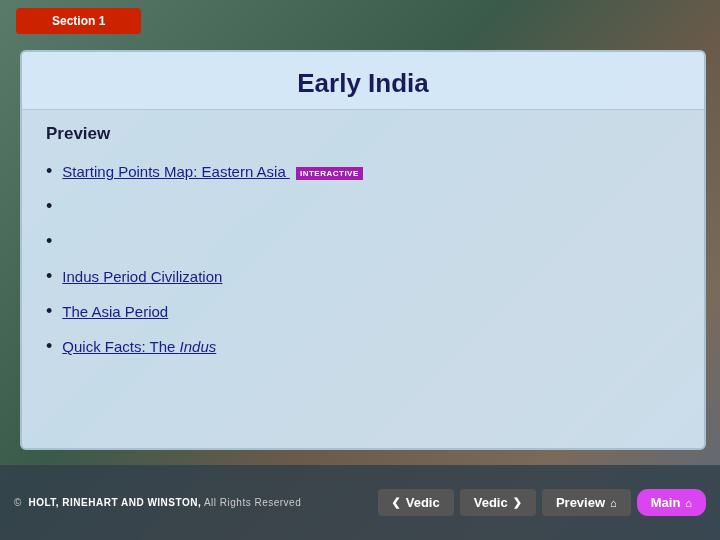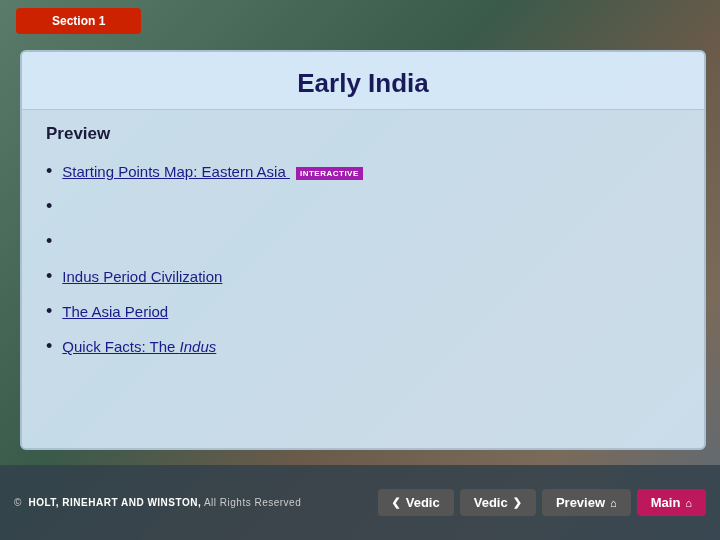--- a/index.html
+++ b/index.html
@@ -169,21 +169,22 @@
 
     .nav-btn .btn-icon {
       font-size: 11px;
     }
 
     .nav-btn.preview-btn {
       background: #555;
     }
 
     .nav-btn.main-btn {
-      background: #be185d;
+      background: #d946ef;
+      border-radius: 11px;
     }
   </style>
 </head>
 <body>
 
 <div class="bg"></div>
 
 <div class="header">
   <span class="section-badge">Section 1</span>
 </div>

